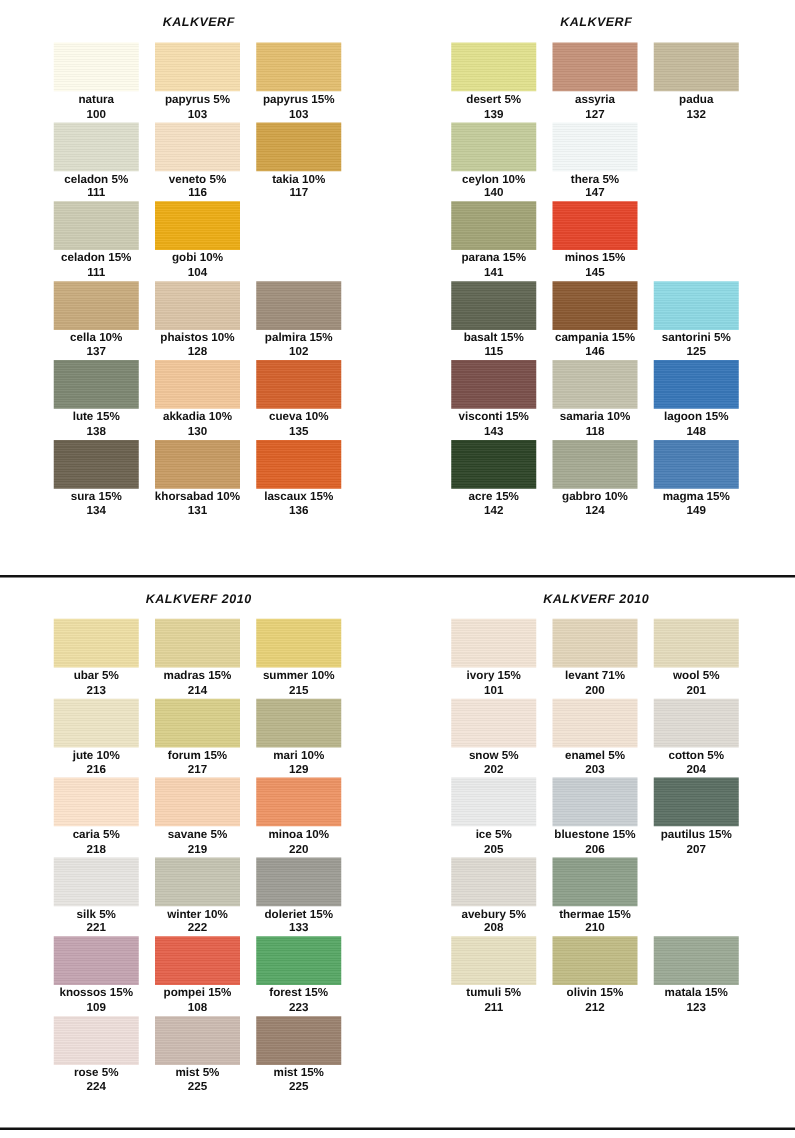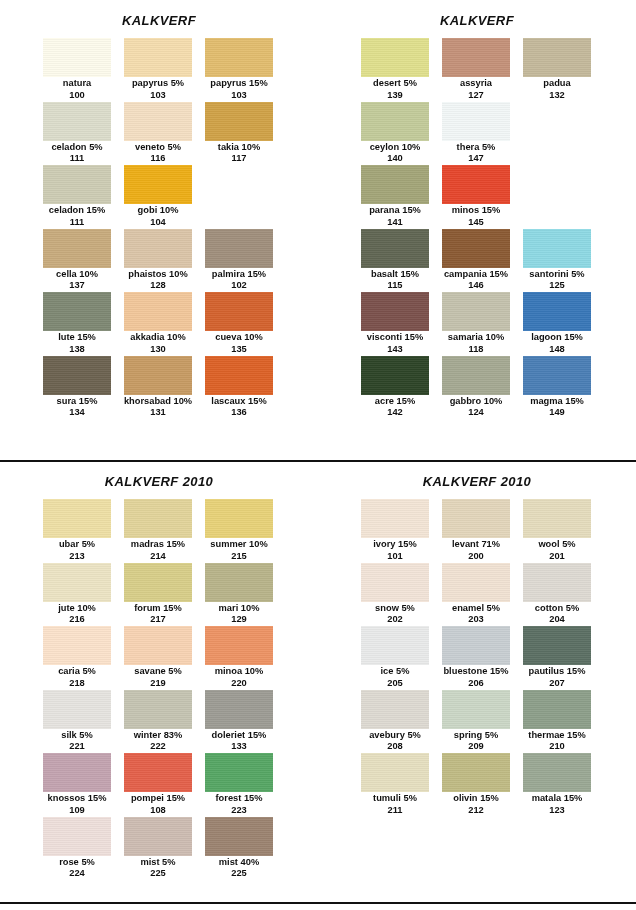--- a/index.html
+++ b/index.html
@@ -29,21 +29,21 @@
   }
   .half.tl{left:0;top:0;height:460px;}
   .half.tr{left:318px;top:0;height:460px;}
   .half.bl{left:0;top:462px;height:448px;}
   .half.br{left:318px;top:462px;height:448px;}
 
   .section-title{
     text-align:center;
     font-style:italic;
     font-weight:bold;
-    font-size:13px;
+    font-size:10px;
     letter-spacing:0.4px;
     color:#111;
     margin:0;
     padding-top:13px;
     padding-bottom:0;
     font-family:"Liberation Sans", sans-serif;
   }
   .half.bl .section-title,
   .half.br .section-title{padding-top:12px;}
 
@@ -365,21 +365,21 @@
           </div>
         </div>
         <div class="row">
           <div class="cell">
             <div class="swatch" style="background-color: rgb(230, 228, 224);"></div>
             <div class="label">silk 5%</div>
             <div class="code">221</div>
           </div>
           <div class="cell">
             <div class="swatch" style="background-color: rgb(197, 196, 178);"></div>
-            <div class="label">winter 83%</div>
+            <div class="label">winter 10%</div>
             <div class="code">222</div>
           </div>
           <div class="cell">
             <div class="swatch" style="background-color: rgb(157, 156, 148);"></div>
             <div class="label">doleriet 15%</div>
             <div class="code">133</div>
           </div>
         </div>
         <div class="row">
           <div class="cell">
@@ -404,21 +404,21 @@
             <div class="label">rose 5%</div>
             <div class="code">224</div>
           </div>
           <div class="cell">
             <div class="swatch" style="background-color: rgb(205, 188, 178);"></div>
             <div class="label">mist 5%</div>
             <div class="code">225</div>
           </div>
           <div class="cell">
             <div class="swatch" style="background-color: rgb(156, 131, 112);"></div>
-            <div class="label">mist 40%</div>
+            <div class="label">mist 15%</div>
             <div class="code">225</div>
           </div>
         </div>
       </div>
   </div>
 
   <div class="half br">
     <div class="section-title">KALKVERF 2010</div>
     <div class="grid">
         <div class="row">
@@ -472,25 +472,20 @@
             <div class="code">207</div>
           </div>
         </div>
         <div class="row">
           <div class="cell">
             <div class="swatch" style="background-color: rgb(222, 218, 210);"></div>
             <div class="label">avebury 5%</div>
             <div class="code">208</div>
           </div>
           <div class="cell">
-            <div class="swatch" style="background-color: rgb(203, 215, 198);"></div>
-            <div class="label">spring 5%</div>
-            <div class="code">209</div>
-          </div>
-          <div class="cell">
             <div class="swatch" style="background-color: rgb(141, 159, 138);"></div>
             <div class="label">thermae 15%</div>
             <div class="code">210</div>
           </div>
         </div>
         <div class="row">
           <div class="cell">
             <div class="swatch" style="background-color: rgb(230, 223, 192);"></div>
             <div class="label">tumuli 5%</div>
             <div class="code">211</div>

